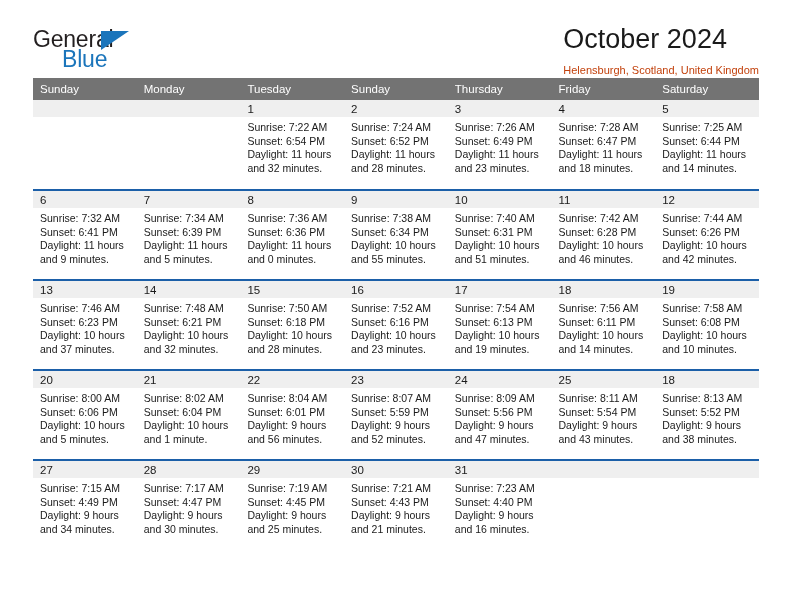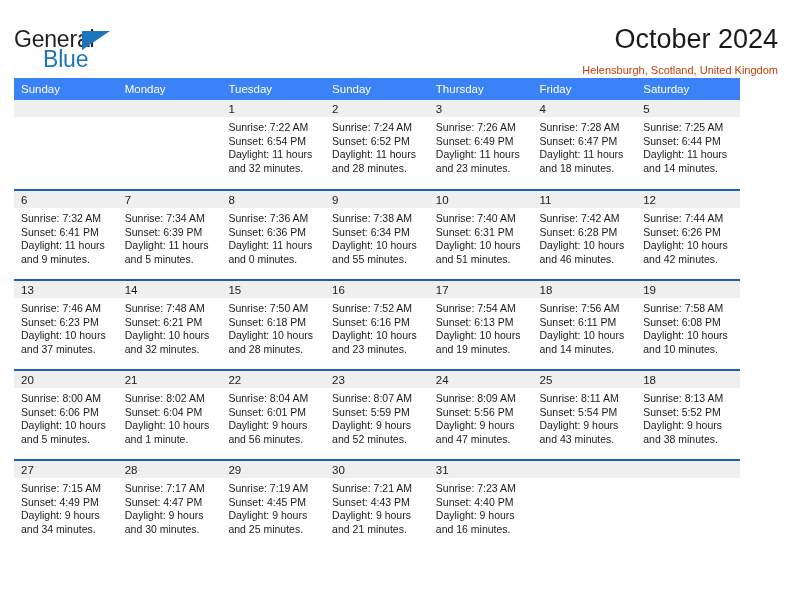--- a/index.html
+++ b/index.html
@@ -12,21 +12,21 @@
     background: #ffffff;
     font-family: "Liberation Sans", sans-serif;
     color: #1a1a1a;
     overflow: hidden;
   }
   .page {
     position: relative;
     width: 792px;
     height: 528px;
     box-sizing: border-box;
-    padding: 0 14px;
+    padding: 0 33px;
   }
 
   
   .header {
     position: relative;
     height: 78px;
   }
   .logo {
     position: absolute;
     left: 0;
@@ -58,21 +58,21 @@
     top: 20px;
     font-size: 23px;
     letter-spacing: -0.2px;
     color: #1b75bb;
     font-family: Liberation Sans, sans-serif;
   }
   .title-block {
     position: absolute;
     right: 0;
     top: 22px;
-    text-align: right;
+    text-align: left;
   }
   .cal-title {
     font-size: 27px;
     font-weight: normal;
     color: #1a1a1a;
     line-height: 34px;
     white-space: nowrap;
   }
   .cal-subtitle {
     font-size: 11px;
@@ -82,21 +82,21 @@
     white-space: nowrap;
   }
 
   
   .calendar {
     width: 726px;
     border-collapse: collapse;
     table-layout: fixed;
   }
   .calendar th {
-    background: #3b82f6;
+    background: #737373;
     color: #ffffff;
     font-size: 11.5px;
     font-weight: normal;
     text-align: left;
     padding: 5px 0 5px 7px;
     height: 19px;
     box-sizing: border-box;
   }
   .calendar td {
     vertical-align: top;

